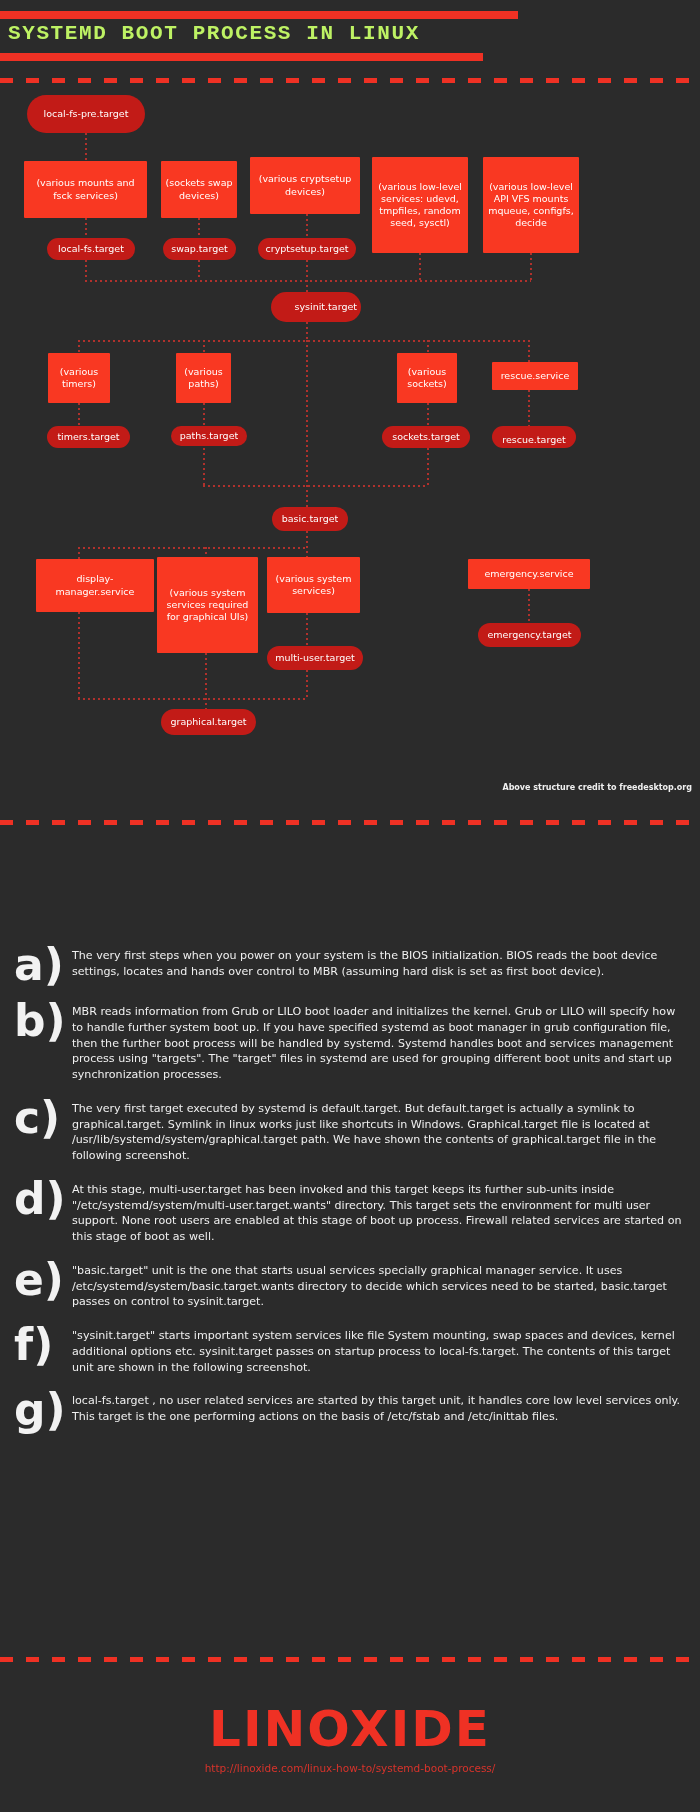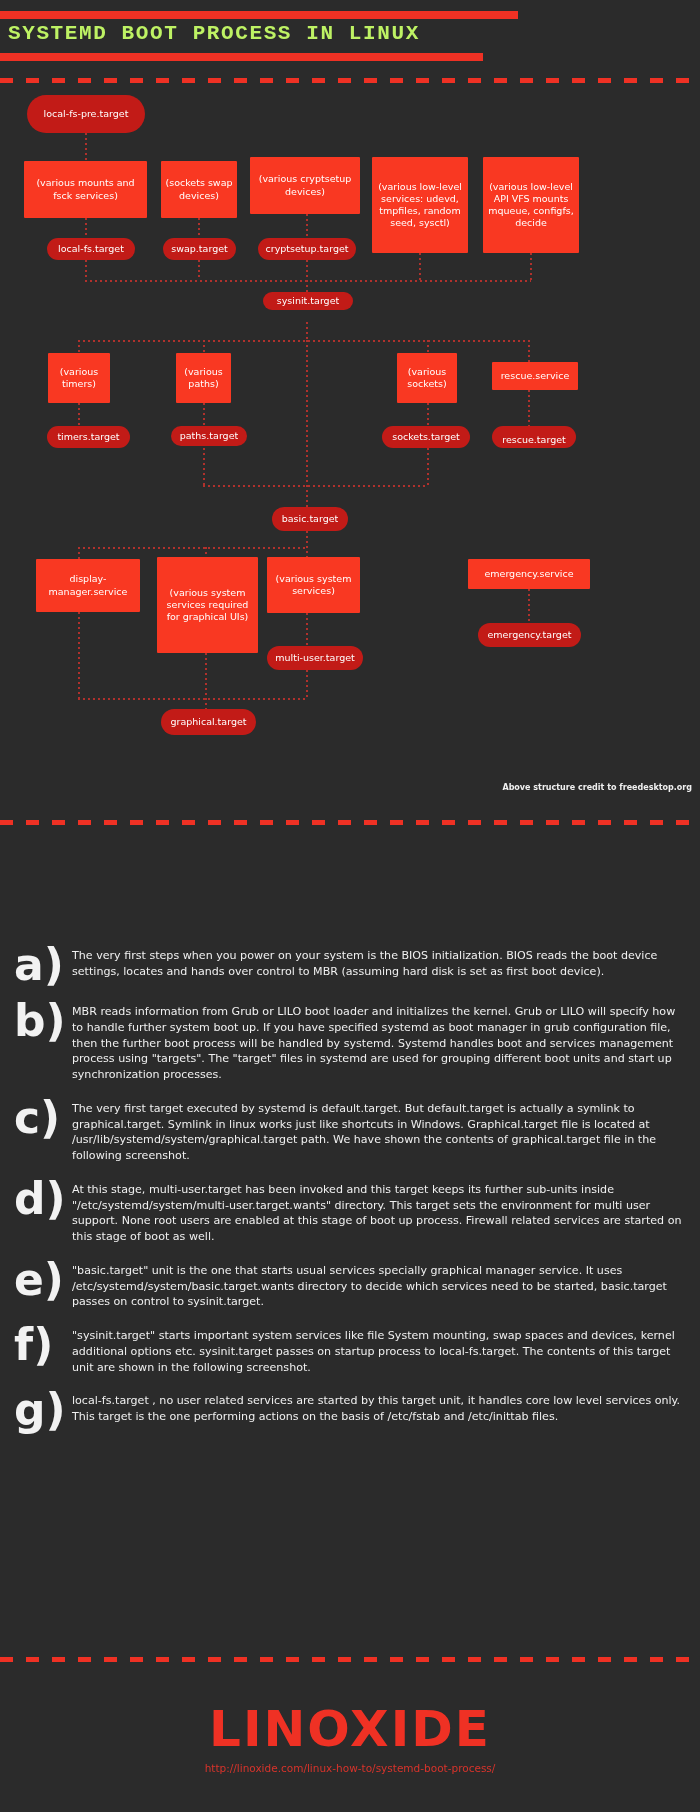--- a/index.html
+++ b/index.html
@@ -202,21 +202,21 @@
         </div>
         <div class="node target" style="left: 47px; top: 143px; width: 88px; height: 22px;">
           <span>local-fs.target</span>
         </div>
         <div class="node target" style="left: 163px; top: 143px; width: 73px; height: 22px;">
           <span>swap.target</span>
         </div>
         <div class="node target" style="left: 258px; top: 143px; width: 98px; height: 22px;">
           <span>cryptsetup.target</span>
         </div>
-        <div class="node target" style="left: 263px; top: 197px; width: 90px; height: 18px;">
+        <div class="node target" style="left: 271px; top: 197px; width: 90px; height: 30px; justify-content: flex-end;">
           <span>sysinit.target</span>
         </div>
         <div class="node svc" style="left: 48px; top: 258px; width: 62px; height: 50px;">
           <span>(various timers)</span>
         </div>
         <div class="node svc" style="left: 176px; top: 258px; width: 55px; height: 50px;">
           <span>(various paths)</span>
         </div>
         <div class="node svc" style="left: 397px; top: 258px; width: 60px; height: 50px;">
           <span>(various sockets)</span>
@@ -232,21 +232,21 @@
         </div>
         <div class="node target" style="left: 382px; top: 331px; width: 88px; height: 22px;">
           <span>sockets.target</span>
         </div>
         <div class="node target" style="left: 492px; top: 331px; width: 84px; height: 22px; align-items: flex-end;">
           <span>rescue.target</span>
         </div>
         <div class="node target" style="left: 272px; top: 412px; width: 76px; height: 24px;">
           <span>basic.target</span>
         </div>
-        <div class="node svc" style="left: 36px; top: 464px; width: 104px; height: 53px;">
+        <div class="node svc" style="left: 36px; top: 464px; width: 118px; height: 53px;">
           <span>display-manager.service</span>
         </div>
         <div class="node svc" style="left: 157px; top: 462px; width: 101px; height: 96px;">
           <span>(various system services required for graphical UIs)</span>
         </div>
         <div class="node svc" style="left: 267px; top: 462px; width: 93px; height: 56px;">
           <span>(various system services)</span>
         </div>
         <div class="node svc" style="left: 468px; top: 464px; width: 122px; height: 30px;">
           <span>emergency.service</span>

